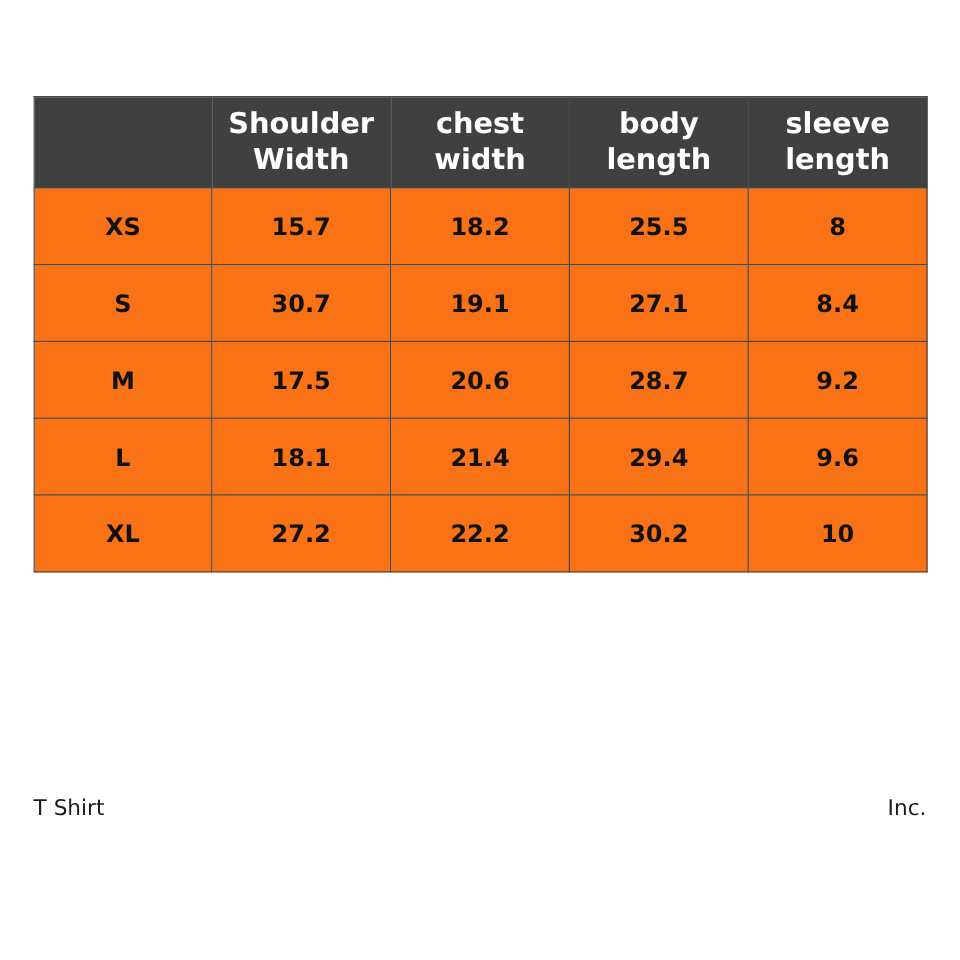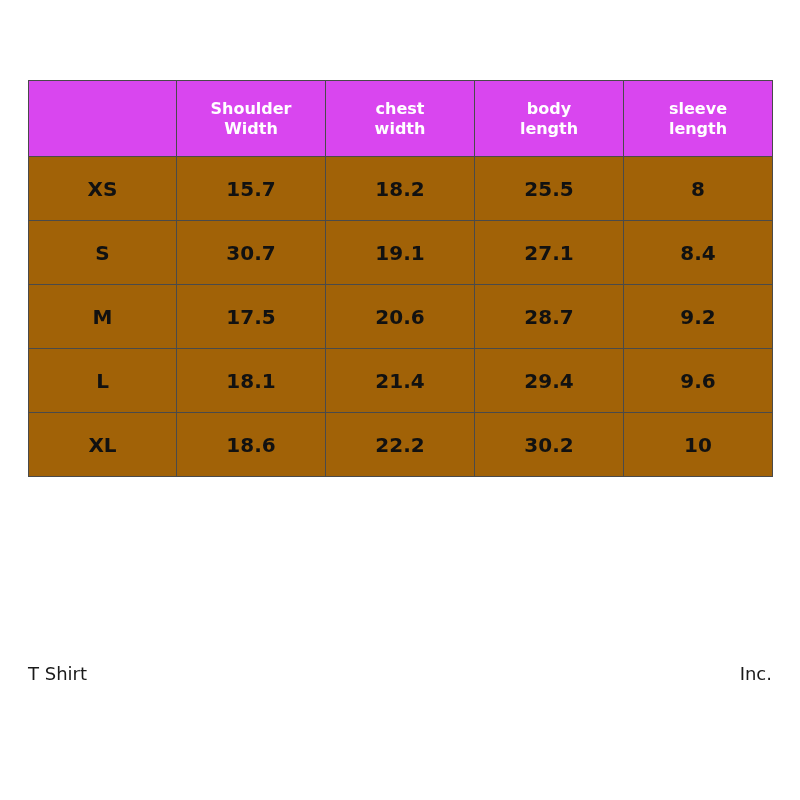--- a/index.html
+++ b/index.html
@@ -38,36 +38,36 @@
 
   table.size-table th,
   table.size-table td {
     border: 1px solid #4a4a4a;
     text-align: center;
     vertical-align: middle;
     padding: 0;
   }
 
   thead th {
-    background: #d946ef;
+    background: #404040;
     color: #ffffff;
     height: 75px;
-    font-size: 16px;
+    font-size: 24px;
     font-weight: bold;
     line-height: 1.22;
     border-color: #5b0078;
   }
 
   thead th.hdr-blank {
     
   }
 
   tbody td {
     height: 63px;
-    background: #a16207;
+    background: #f97316;
     color: #111111;
     font-size: 20px;
     font-weight: bold;
   }
 
   tbody td.size-cell {
     font-size: 20px;
     font-weight: bold;
   }
 
@@ -150,21 +150,21 @@
         </tr>
         <tr>
           <td class="size-cell">L</td>
           <td>18.1</td>
           <td>21.4</td>
           <td>29.4</td>
           <td>9.6</td>
         </tr>
         <tr>
           <td class="size-cell">XL</td>
-          <td>18.6</td>
+          <td>27.2</td>
           <td>22.2</td>
           <td>30.2</td>
           <td>10</td>
         </tr>
       </tbody>
     </table>
   </div>
 
   <div class="footer">
     <div class="footer-text">T Shirt</div>

